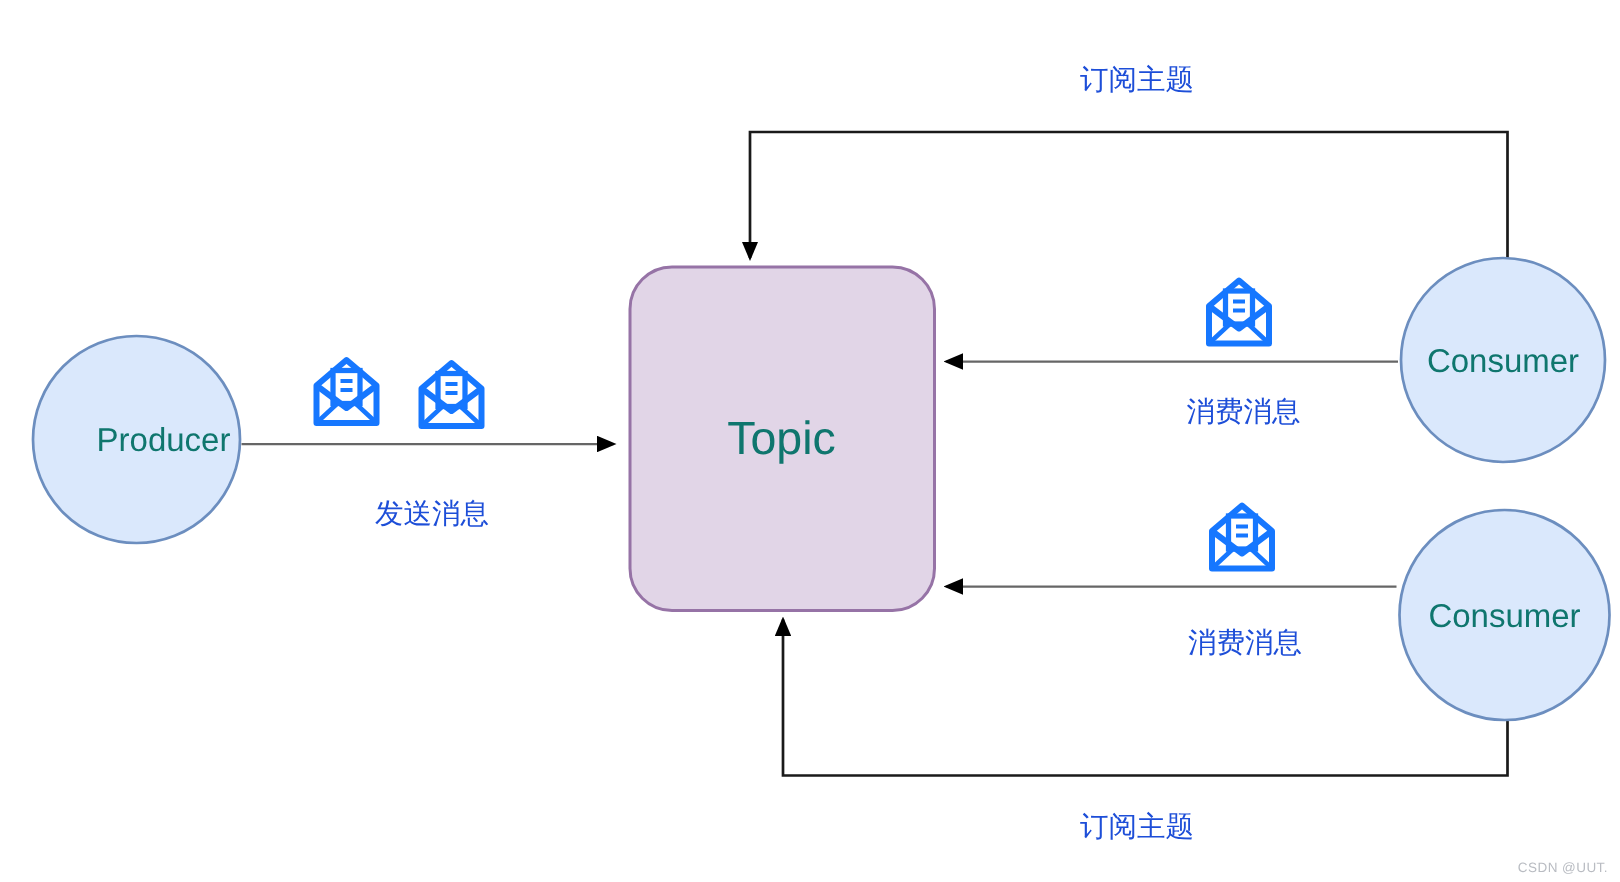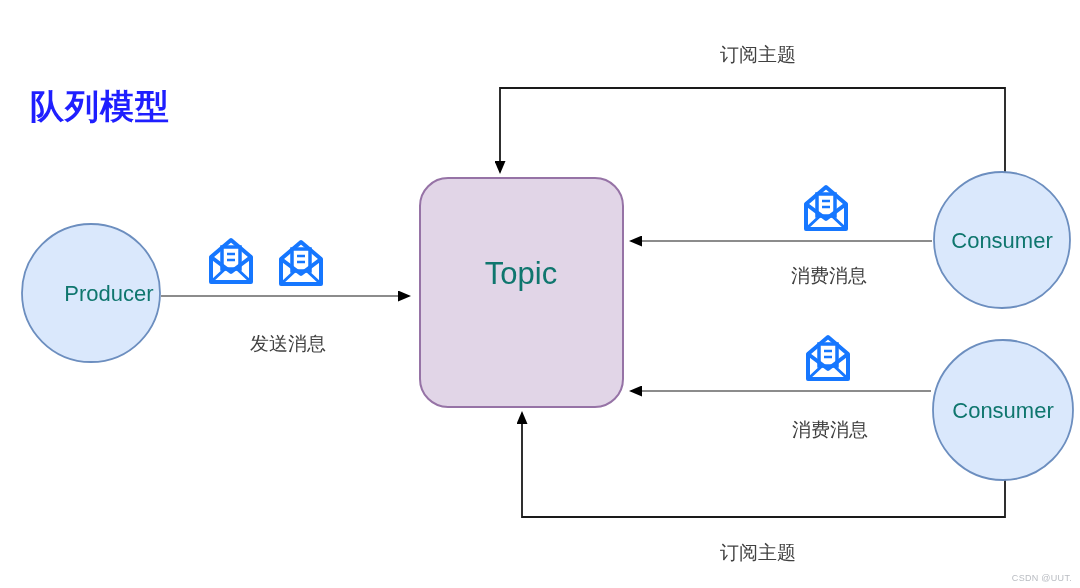--- a/index.html
+++ b/index.html
@@ -17,27 +17,27 @@
   }
   .layer {
     position: absolute;
     left: 0;
     top: 0;
   }
   .lbl {
     position: absolute;
     transform: translate(-50%, -50%);
     white-space: nowrap;
-    color: #404040;
+    color: #1d4ed8;
     font-size: 19px;
     line-height: 1.2;
   }
   .node-lbl { color: #0f766e; }
   .producer-lbl   { left: 91px;  top: 294px; font-size: 22px; margin-left: 18px; }
-  .topic-lbl      { left: 521px; top: 274px; font-size: 31px; text-align: right; }
+  .topic-lbl      { left: 521px; top: 292px; font-size: 31px; text-align: right; }
   .consumer1-lbl  { left: 1002px; top: 241px; font-size: 22px; }
   .consumer2-lbl  { left: 1003px; top: 411px; font-size: 22px; }
   .send-lbl       { left: 288px; top: 344px; }
   .consume1-lbl   { left: 829px; top: 276px; }
   .consume2-lbl   { left: 830px; top: 430px; }
   .subtop-lbl     { left: 758px; top: 55px;  }
   .subbot-lbl     { left: 758px; top: 553px; }
   .title {
     position: absolute;
     left: 30px;
@@ -86,21 +86,20 @@
     <circle cx="91" cy="293" r="69" fill="#DAE8FC" stroke="#6C8EBF" stroke-width="1.8"></circle>
     <circle cx="1002" cy="240" r="68" fill="#DAE8FC" stroke="#6C8EBF" stroke-width="1.8"></circle>
     <circle cx="1003" cy="410" r="70" fill="#DAE8FC" stroke="#6C8EBF" stroke-width="1.8"></circle>
 
     <use href="#mailicon" x="209" y="238" width="44" height="46"></use>
     <use href="#mailicon" x="279" y="240" width="44" height="46"></use>
     <use href="#mailicon" x="804" y="185" width="44" height="46"></use>
     <use href="#mailicon" x="806" y="335" width="44" height="46"></use>
   </svg>
 
-  <div class="title">队列模型</div>
 
   <div class="lbl node-lbl producer-lbl">Producer</div>
   <div class="lbl node-lbl topic-lbl">Topic</div>
   <div class="lbl node-lbl consumer1-lbl">Consumer</div>
   <div class="lbl node-lbl consumer2-lbl">Consumer</div>
 
   <div class="lbl send-lbl">发送消息</div>
   <div class="lbl consume1-lbl">消费消息</div>
   <div class="lbl consume2-lbl">消费消息</div>
   <div class="lbl subtop-lbl">订阅主题</div>

